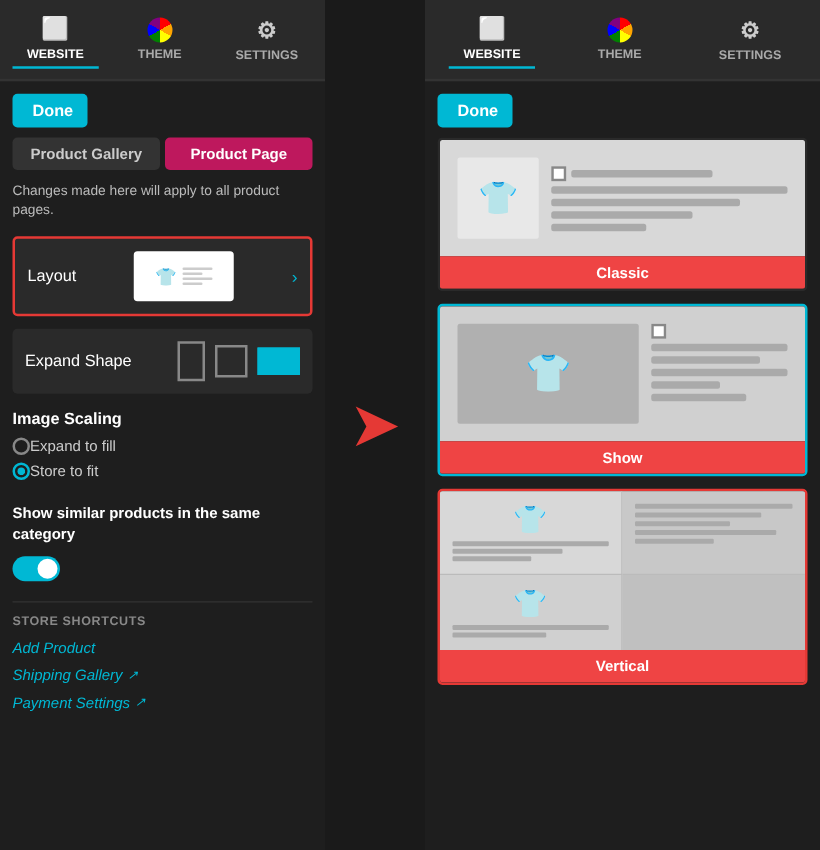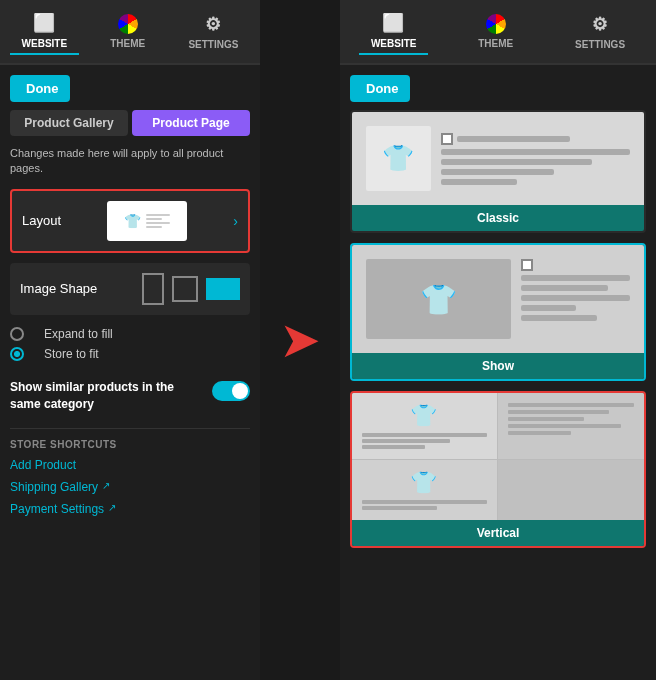--- a/index.html
+++ b/index.html
@@ -95,21 +95,21 @@
       font-size: 12px;
       font-weight: bold;
     }
 
     .tab-btn.inactive {
       background: #333;
       color: #ccc;
     }
 
     .tab-btn.active {
-      background: #8b5cf6;
+      background: #be185d;
       color: #fff;
     }
 
     .info-text {
       color: #bbb;
       font-size: 11px;
       margin: 0 10px 12px 10px;
       line-height: 1.4;
     }
 
@@ -215,21 +215,21 @@
     .scaling-title {
       color: #fff;
       font-size: 13px;
       font-weight: bold;
       margin-bottom: 8px;
     }
 
     .radio-row {
       display: flex;
       align-items: center;
-      gap: 20px;
+      gap: 0;
       margin-bottom: 6px;
       cursor: pointer;
     }
 
     .radio-circle {
       width: 14px;
       height: 14px;
       border-radius: 50%;
       border: 2px solid #888;
       display: inline-block;
@@ -259,20 +259,21 @@
       color: #ccc;
       font-size: 12px;
     }
 
     .toggle-row {
       margin: 0 10px 16px 10px;
       display: flex;
       align-items: flex-start;
       justify-content: flex-start;
       gap: 8px;
+      flex-direction: column;
     }
 
     .toggle-text {
       color: #fff;
       font-size: 12px;
       font-weight: bold;
       flex: 1;
       line-height: 1.4;
     }
 
@@ -313,21 +314,23 @@
       letter-spacing: 0.5px;
     }
 
     .shortcut-link {
       color: #00b8d4;
       font-size: 12px;
       margin: 0 10px 8px 10px;
       cursor: pointer;
       text-decoration: none;
       display: flex;
+      align-items: center;
       gap: 4px;
+      font-style: italic;
     }
 
     .ext-icon {
       font-size: 10px;
     }
 
     .manage-store-btn {
       background: #00b8d4;
       color: #fff;
       border: none;
@@ -437,21 +440,21 @@
 
     .card-checkbox {
       width: 12px;
       height: 12px;
       border: 2px solid #888;
       background: #fff;
       flex-shrink: 0;
     }
 
     .card-label {
-      background: #0f766e;
+      background: #ef4444;
       color: #fff;
       text-align: center;
       padding: 6px;
       font-size: 12px;
       font-weight: bold;
     }
 
     
     .hero-top {
       display: flex;
@@ -544,29 +547,30 @@
           <div class="preview-line short"></div>
           <div class="preview-line"></div>
           <div class="preview-line short"></div>
         </div>
       </div>
     </div>
     <span class="chevron-right">›</span>
   </div>
 
   <div class="image-shape-row">
-    <span class="image-shape-label">Image Shape</span>
+    <span class="image-shape-label">Expand Shape</span>
     <div class="shape-options">
       <div class="shape-icon portrait"></div>
       <div class="shape-icon square"></div>
       <div class="shape-icon landscape"></div>
     </div>
   </div>
 
   <div class="image-scaling-section">
+    <div class="scaling-title">Image Scaling</div>
     <div class="radio-row">
       <div class="radio-circle"></div>
       <span class="radio-label">Expand to fill</span>
     </div>
     <div class="radio-row">
       <div class="radio-circle selected"></div>
       <span class="radio-label">Store to fit</span>
     </div>
   </div>
 

